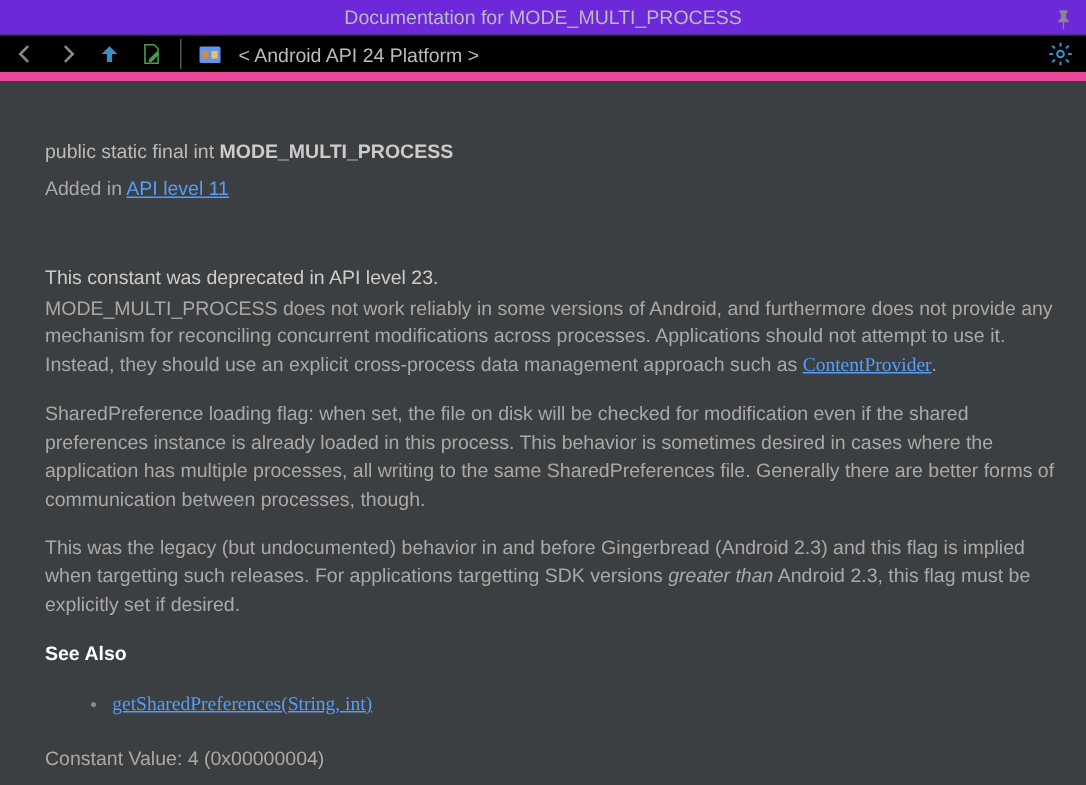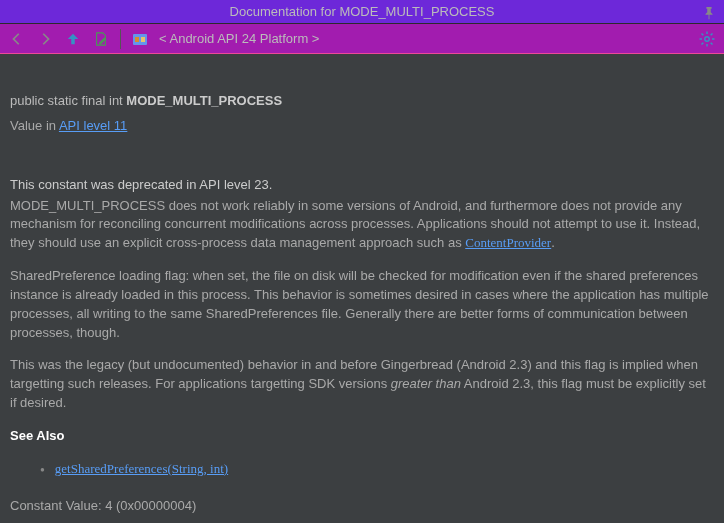--- a/index.html
+++ b/index.html
@@ -24,22 +24,22 @@
   .titlebar .pin {
     position: absolute;
     right: 8px;
     top: 4px;
     width: 14px;
     height: 14px;
     color: #888;
   }
   .toolbar {
     height: 30px;
-    background: #a21caf;
-    border-bottom: 1px solid #ec4899;
+    background: #000000;
+    border-bottom: 6px solid #ec4899;
     display: flex;
     align-items: center;
     padding: 0 8px;
     gap: 10px;
   }
   .toolbar .icon-btn {
     width: 18px;
     height: 18px;
     display: flex;
     align-items: center;
@@ -60,20 +60,21 @@
     font-size: 13px;
   }
   .toolbar .spacer { flex: 1; }
   .toolbar .gear { color: #3592c4; }
   .content {
     padding: 10px 10px 14px 10px;
     line-height: 1.45;
     color: #a9a9a9;
     height: calc(523px - 24px - 30px);
     overflow: auto;
+    margin-left: 20px;
   }
   .signature {
     margin-top: 28px;
     margin-bottom: 6px;
     color: #bbbbbb;
   }
   .signature .kw { color: #bbbbbb; }
   .signature .name { font-weight: bold; color: #cccccc; }
   .added-in { margin-bottom: 40px; color:#a9a9a9; }
   a.api-link { color: #589df6; }
@@ -153,21 +154,21 @@
   </span>
 </div>
 
 <div class="content">
 
   <div class="signature">
     <span class="kw">public static final int </span><span class="name">MODE_MULTI_PROCESS</span>
   </div>
 
   <div class="added-in">
-    <span>Value in </span><a href="#" class="api-link">API level 11</a>
+    <span>Added in </span><a href="#" class="api-link">API level 11</a>
   </div>
 
   <div class="deprecated-head">This constant was deprecated in API level 23.</div>
 
   <p class="para">
     <span>MODE_MULTI_PROCESS does not work reliably in some versions of Android, and furthermore does not provide any mechanism for reconciling concurrent modifications across processes. Applications should not attempt to use it. Instead, they should use an explicit cross-process data management approach such as </span><a href="#" class="code-link">ContentProvider</a><span>.</span>
   </p>
 
   <p class="para">SharedPreference loading flag: when set, the file on disk will be checked for modification even if the shared preferences instance is already loaded in this process. This behavior is sometimes desired in cases where the application has multiple processes, all writing to the same SharedPreferences file. Generally there are better forms of communication between processes, though.</p>
 

